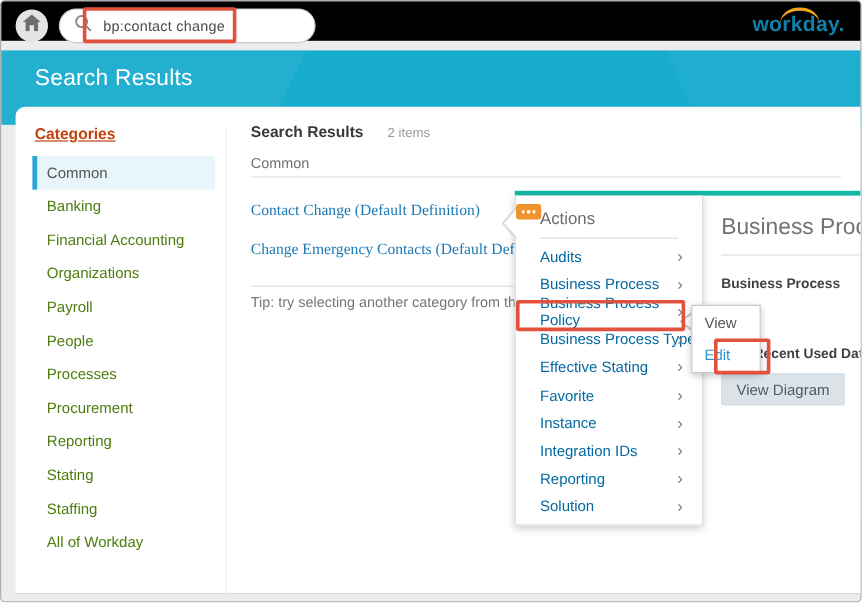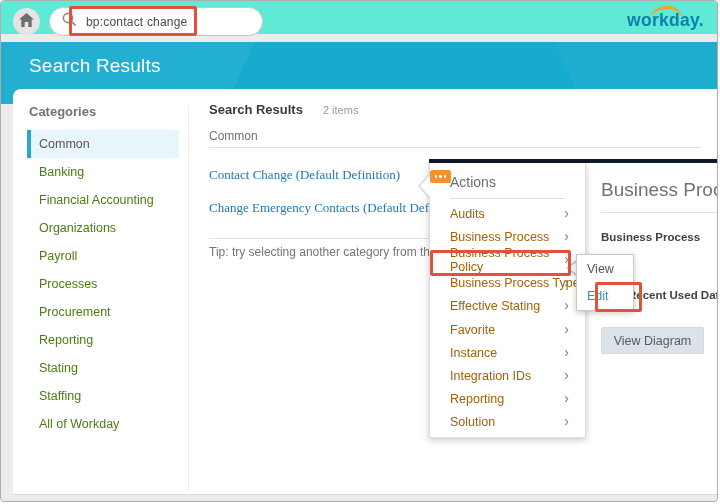--- a/index.html
+++ b/index.html
@@ -4,81 +4,81 @@
 <style>
   * { margin:0; padding:0; box-sizing:border-box; }
   html,body { background:#fff; }
   body { font-family:"Liberation Sans", sans-serif; }
   .page {
     position:relative; width:718px; height:502px; margin:0;
     border:1px solid #aeaeae; border-radius:4px; overflow:hidden;
     background:#ececec;
   }
   
-  .topbar { position:absolute; left:0; top:0; width:718px; height:33px; background:#5eead4; }
+  .topbar { position:absolute; left:0; top:0; width:718px; height:33px; background:#000000; }
   .home-btn { position:absolute; left:12px; top:7px; width:27px; height:27px; border-radius:50%;
     background:#e4e4e4; display:flex; align-items:center; justify-content:center; }
   .search-pill { position:absolute; left:48px; top:6px; width:214px; height:29px;
     background:#fff; border:1px solid #c9c9c9; border-radius:15px;
     display:flex; align-items:center; padding-left:12px; }
   .search-pill .q { font-size:12px; color:#4a4a4a; margin-left:9px; letter-spacing:.2px; }
   .logo { position:absolute; right:12px; top:9px; width:80px; height:26px; }
   .logo .word { font-size:17.5px; font-weight:bold; color:#0d80ab; letter-spacing:.3px; }
   .logo .arc { position:absolute; left:23px; top:-4px; width:33px; height:14px;
     border-top:3px solid #f6a21e; border-radius:50% 50% 0 0 / 100% 100% 0 0; }
   
   .banner { position:absolute; left:0; top:41px; width:718px; height:62px; background:#17abce;
     background-image:linear-gradient(115deg, rgba(255,255,255,.05) 0 34%, rgba(0,0,0,0) 34%),
                      linear-gradient(245deg, rgba(255,255,255,.04) 0 22%, rgba(0,0,0,0) 22%); }
   .banner h1 { position:absolute; left:28px; top:13px; color:#fff; font-size:19px; font-weight:400; letter-spacing:.2px; }
   
   .card { position:absolute; left:12px; top:88px; width:706px; height:406px; background:#fff;
     border-top-left-radius:8px; border-bottom:1px solid #d8d8d8; }
   .v-divider { position:absolute; left:187px; top:104px; width:1px; height:390px; background:#efefef; }
   
-  .cat-title { position:absolute; left:28px; top:103px; font-size:13px; font-weight:bold; color:#737373; }
+  .cat-title { position:absolute; left:28px; top:103px; font-size:13px; font-weight:bold; color:#c2410c;text-decoration:underline; }
   .cat-list { position:absolute; left:26px; top:129px; width:152px; }
   .cat-item { height:28px; display:flex; align-items:center; padding-left:12px;
     font-size:12.5px; color:#4d7c0f; cursor:pointer; }
   .cat-item.selected { background:#e8f6fb; border-left:4px solid #2ba5d6; padding-left:8px; color:#555; }
   
   .res-head { position:absolute; left:208px; top:101px; display:flex; align-items:baseline; }
   .res-head .t { font-size:13px; font-weight:bold; color:#3a3a3a; }
   .res-head .c { font-size:11px; color:#9b9b9b; margin-left:20px; }
   .section-label { position:absolute; left:208px; top:128px; font-size:12px; color:#6f6f6f; }
   .hr1 { position:absolute; left:208px; top:146px; width:492px; height:1px; background:#e2e2e2; }
   .hr2 { position:absolute; left:208px; top:237px; width:492px; height:1px; background:#e2e2e2; }
   .link { position:absolute; left:208px; font-size:13px; color:#1d79b4; white-space:nowrap; cursor:pointer;font-family:Liberation Serif, serif; }
   .link1 { top:166px; } .link2 { top:199px; }
   .tip { position:absolute; left:208px; top:244px; font-size:12px; color:#757575; white-space:nowrap; }
   .rel-actions { position:absolute; left:429px; top:169px; width:21px; height:13px; background:#f0922d;
     border-radius:2.5px; display:flex; align-items:center; justify-content:center; gap:2px; z-index:14; cursor:pointer; }
   .rel-actions i { width:2.5px; height:2.5px; border-radius:50%; background:#fff; }
   
   .popup { position:absolute; left:428px; top:158px; width:290px; height:276px;
-    background:#fff; border-top:4px solid #0f172a; z-index:10; }
+    background:#fff; border-top:4px solid #14b8a6; z-index:10; }
   .beak-outer { position:absolute; left:417px; top:171px; width:0; height:0; z-index:12;
     border-right:12px solid #d9d9d9; border-top:14px solid transparent; border-bottom:14px solid transparent; }
   .beak-inner { position:absolute; left:419px; top:173px; width:0; height:0; z-index:12;
     border-right:11px solid #fff; border-top:12px solid transparent; border-bottom:12px solid transparent; }
   .menu-panel { position:absolute; left:0; top:0; width:157px; height:275px; background:#fff;
     border:1px solid #dedede; border-top:none; box-shadow:0 2px 7px rgba(0,0,0,.22); z-index:11; }
   .menu-title { padding:11px 0 0 20px; font-size:14px; color:#6b6b6b; }
   .menu-div { margin:8px 20px 3px 20px; height:1px; background:#ddd; }
   .menu-item { position:relative; height:23.2px; display:flex; align-items:center;
-    padding-left:20px; font-size:12.5px; color:#a16207; cursor:pointer; }
+    padding-left:20px; font-size:12.5px; color:#0369a1; cursor:pointer; }
   .menu-item::after { content:"›"; position:absolute; right:16px; top:50%; transform:translateY(-54%);
     font-size:14px; color:#7a7a7a; }
   
   .pv-title { position:absolute; left:172px; top:16px; width:118px; font-size:19px; font-weight:400;
     color:#737373; white-space:nowrap; overflow:hidden; }
   .pv-div { position:absolute; left:172px; top:49px; width:118px; height:1px; background:#e0e0e0; }
   .pv-label { position:absolute; left:172px; top:68px; font-size:11.5px; font-weight:bold; color:#414141; }
   .pv-date { position:absolute; left:199px; top:126px; font-size:11.5px; font-weight:bold; color:#414141; white-space:nowrap; }
-  .pv-btn { position:absolute; left:172px; top:164px; width:103px; height:27px; background:#dbe3e9;
+  .pv-btn { position:absolute; left:172px; top:148px; width:103px; height:27px; background:#dbe3e9;
     border:1px solid #d2dbe2; border-radius:2px; font-size:12.5px; color:#4e5d66;
     display:flex; align-items:center; justify-content:center; cursor:pointer; }
   
   .submenu { position:absolute; left:575px; top:253px; width:58px; height:57px; background:#ffffff;
     border:1px solid #c9c9c9; box-shadow:0 2px 6px rgba(0,0,0,.22); z-index:13; }
   .sub-beak-outer { position:absolute; left:565px; top:259px; width:0; height:0; z-index:13;
     border-right:10px solid #c9c9c9; border-top:8px solid transparent; border-bottom:8px solid transparent; }
   .sub-beak-inner { position:absolute; left:567px; top:261px; width:0; height:0; z-index:13;
     border-right:9px solid #fff; border-top:6px solid transparent; border-bottom:6px solid transparent; }
   .sub-item { height:27px; display:flex; align-items:center; padding-left:10px; font-size:12.5px;
@@ -125,20 +125,21 @@
   <div class="card"></div>
   <div class="v-divider"></div>
 
   <div class="cat-title">Categories</div>
   <div class="cat-list">
     <div class="cat-item selected">Common</div>
     <div class="cat-item">Banking</div>
     <div class="cat-item">Financial Accounting</div>
     <div class="cat-item">Organizations</div>
     <div class="cat-item">Payroll</div>
+    <div class="cat-item">People</div>
     <div class="cat-item">Processes</div>
     <div class="cat-item">Procurement</div>
     <div class="cat-item">Reporting</div>
     <div class="cat-item">Stating</div>
     <div class="cat-item">Staffing</div>
     <div class="cat-item">All of Workday</div>
   </div>
 
   <div class="res-head">
     <span class="t">Search Results</span>

